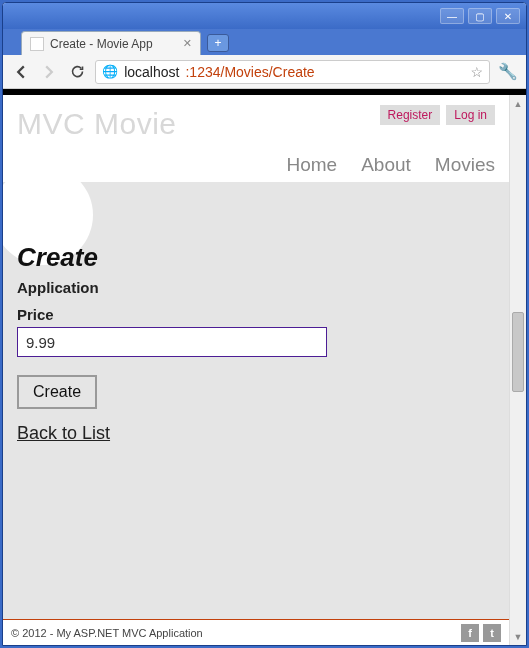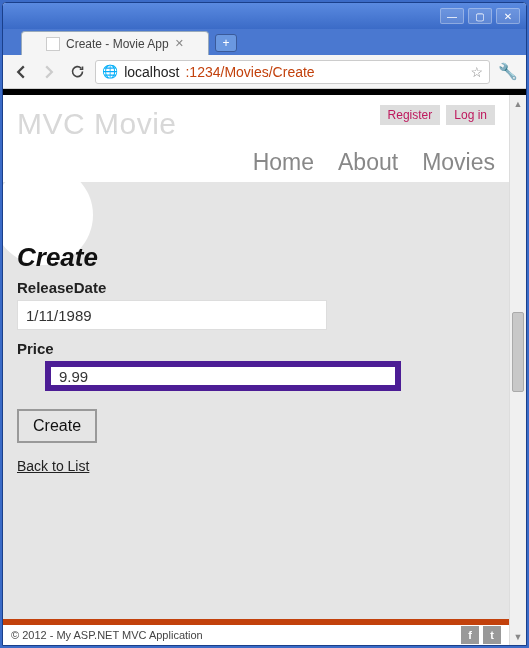--- a/index.html
+++ b/index.html
@@ -46,21 +46,21 @@
     padding-left: 18px;
     gap: 0;
   }
   .tab {
     background: #f5f5f5;
     height: 24px;
     min-width: 180px;
     border-radius: 4px 4px 0 0;
     display: flex;
     align-items: center;
-    padding: 0 24px;
+    padding: 0 8px;
     font-size: 12px;
     color: #444;
     gap: 6px;
     border: 1px solid #9ab;
     border-bottom: none;
   }
   .tab .favicon {
     width: 14px; height: 14px;
     border: 1px solid #ccc;
     background: #fff;
@@ -181,21 +181,21 @@
   .auth-links span {
     background: #ddd;
     padding: 3px 8px;
     font-size: 12px;
     color: #be185d;
     cursor: pointer;
   }
   .nav {
     position: absolute; bottom: 6px; right: 14px;
     display: flex; gap: 24px;
-    font-size: 23px;
+    font-size: 19px;
     color: #888;
   }
   .nav span { cursor: pointer; }
 
   .hero-circle {
     position: absolute;
     left: -10px; top: 70px;
     width: 100px; height: 100px;
     background: #fff;
     border-radius: 50%;
@@ -225,45 +225,44 @@
     height: 30px;
     border: 1px solid #ddd;
     background: #fff;
     padding: 0 8px;
     font-size: 15px;
     color: #333;
     font-family: inherit;
     outline: none;
   }
   .field input.focused {
-    border: 6px solid #4c1d95;
-    width: 356px;
-    margin-left: 28px;
+    border: 1px solid #4c1d95;
+    width: 310px;
   }
   .submit-row { margin: 18px 0 14px 0; }
   .submit-btn {
     background: #e5e5e5;
     border: 2px solid #999;
     padding: 6px 14px;
     font-size: 16px;
     color: #111;
     cursor: pointer;
     font-family: inherit;
   }
   .back-link {
-    font-size: 14px;
+    font-size: 18px;
     color: #222;
     text-decoration: underline;
     cursor: pointer;
   }
   .footer {
     position: absolute;
     bottom: 0; left: 0; right: 17px;
     background: #fff;
-    border-top: 6px solid #c2410c;
+    border-top: 1px solid #c2410c;
     height: 26px;
     display: flex;
     align-items: center;
     padding: 0 8px;
     font-size: 11px;
     color: #444;
   }
   .footer .social {
     margin-left: auto;
     display: flex; gap: 4px;
@@ -339,22 +338,21 @@
         </div>
       </div>
 
       <div class="hero-circle"></div>
 
       <div class="content">
         <div class="page-title">Create</div>
 
 
         <div class="field">
-          <label>ReleaseDate</label>
-          <input type="text" value="1/11/1989" style="">
+          <label>Application</label>
         </div>
 
         <div class="field">
         </div>
 
         <div class="field">
           <label>Price</label>
           <input type="text" class="focused" value="9.99" style="">
         </div>
 

